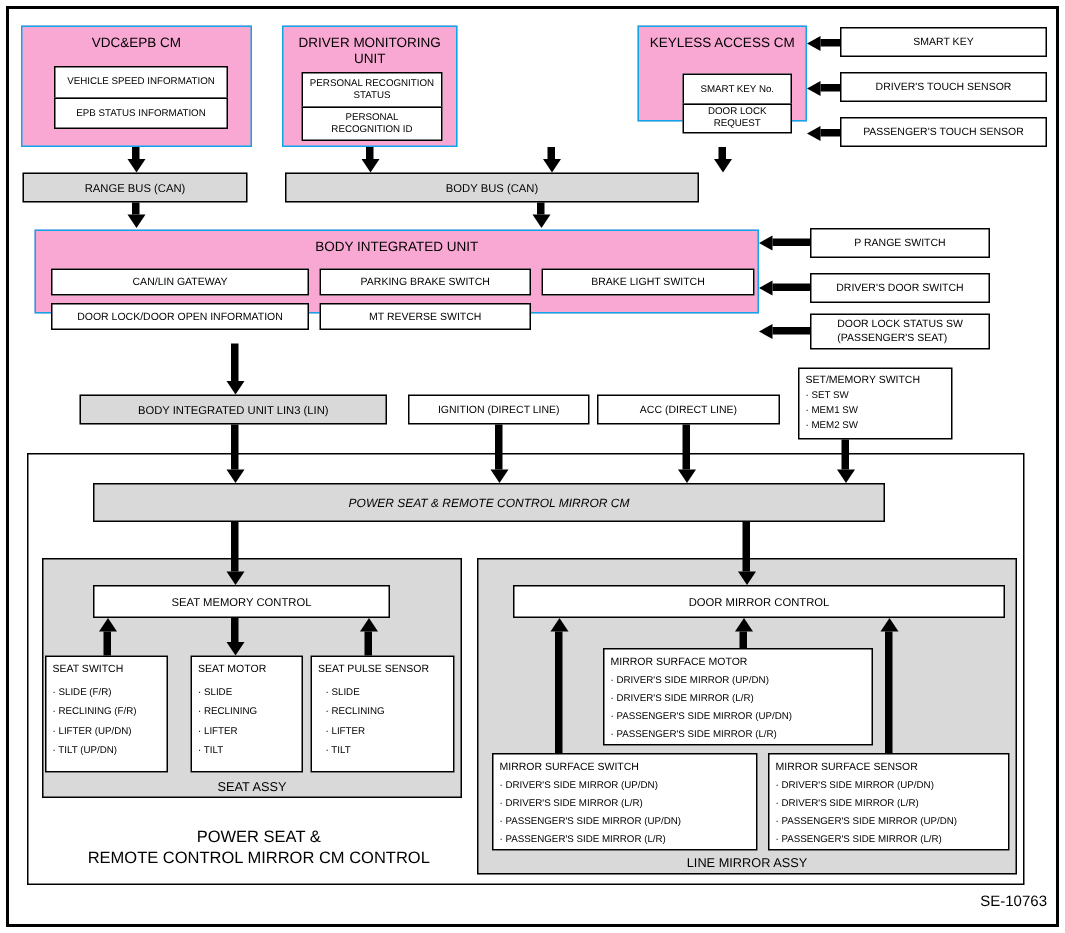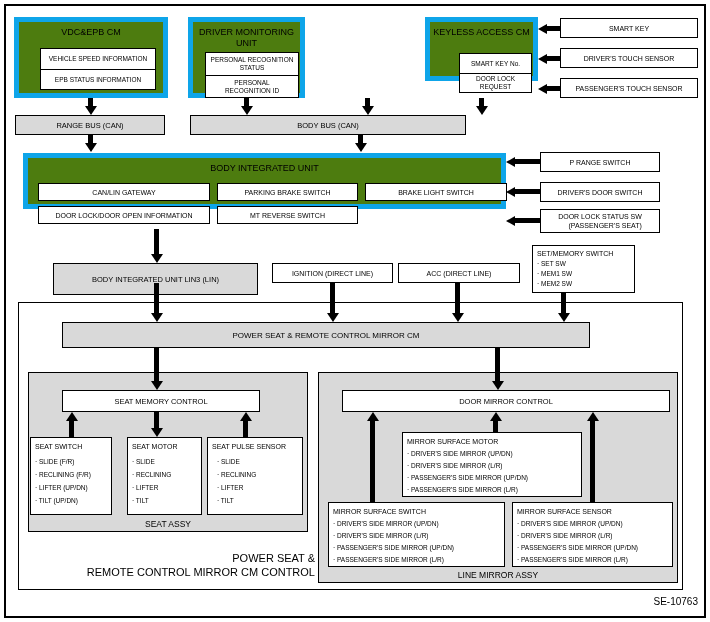--- a/index.html
+++ b/index.html
@@ -2,45 +2,45 @@
 <html><head>
 <meta charset="utf-8">
 <style>
   html,body{margin:0;padding:0;background:#fff;}
   .canvas{
     position:relative;width:710px;height:622px;background:#fff;
     font-family:"Liberation Sans", sans-serif;color:#000;
     -webkit-font-smoothing:antialiased;
   }
   .frame{position:absolute;left:4px;top:4px;right:4px;bottom:4px;border:2px solid #000;}
-  .unit{position:absolute;background:#4d7c0f;border:5px solid #0ea5e9;box-sizing:border-box;}
+  .unit{position:absolute;background:#f9a8d4;border:1px solid #0ea5e9;box-sizing:border-box;}
   .whitebox{position:absolute;background:#fff;border:1px solid #000;box-sizing:border-box;
-    display:flex;align-items:center;justify-content:center;text-align:right;}
+    display:flex;align-items:center;justify-content:center;text-align:left;}
   .graybar{position:absolute;background:#d9d9d9;border:1px solid #000;box-sizing:border-box;
     display:flex;align-items:center;justify-content:center;text-align:center;}
   .unit-title{padding-top:5px;text-align:center;font-size:9px;line-height:11px;}
   .stack{position:absolute;}
   .cell{box-sizing:border-box;border:1px solid #000;background:#fff;
     display:flex;align-items:center;justify-content:center;text-align:center;
     font-size:6.5px;line-height:8px;}
   .cell + .cell{margin-top:-1px;}
   .pre{white-space:pre-line;}
   .f7{font-size:7px;line-height:9px;}
   .f75{font-size:7.5px;}
-  .f8{font-size:8px;}
+  .f8{font-size:8px;font-style:italic;}
   .listbox{position:absolute;background:#fff;border:1px solid #000;box-sizing:border-box;
     padding:4px 3px 0 4px;font-size:6.5px;}
   .listbox .t{font-size:7px;line-height:10px;margin-bottom:3px;}
   .listbox .li{line-height:13px;}
   .listbox.tight .li{line-height:12px;}
   .indent .li{padding-left:5px;}
   .bigbox{position:absolute;border:1.5px solid #000;box-sizing:border-box;background:transparent;}
   .assy{position:absolute;background:#d9d9d9;border:1px solid #000;box-sizing:border-box;}
   .assy-label{position:absolute;left:0;right:0;text-align:center;font-size:8.5px;}
-  .caption{position:absolute;text-align:right;font-size:11px;line-height:14px;white-space:pre-line;}
+  .caption{position:absolute;text-align:center;font-size:11px;line-height:14px;white-space:pre-line;}
   .code{position:absolute;font-size:10px;}
   
   .av{position:absolute;width:5px;background:#000;}
   .av.hd::after{content:"";position:absolute;top:100%;left:50%;transform:translateX(-50%);
     border-left:6px solid transparent;border-right:6px solid transparent;border-top:9px solid #000;}
   .av.hu::before{content:"";position:absolute;bottom:100%;left:50%;transform:translateX(-50%);
     border-left:6px solid transparent;border-right:6px solid transparent;border-bottom:9px solid #000;}
   .ah{position:absolute;height:5px;background:#000;}
   .ah.hl::before{content:"";position:absolute;right:100%;top:50%;transform:translateY(-50%);
     border-top:5.5px solid transparent;border-bottom:5.5px solid transparent;border-right:9px solid #000;}
@@ -93,21 +93,21 @@
     <div class="whitebox f7" style="left:337px;top:25px;width:142px;height:18px">BRAKE LIGHT SWITCH</div>
     <div class="whitebox f7" style="left:10px;top:48px;width:172px;height:18px">DOOR LOCK/DOOR OPEN INFORMATION</div>
     <div class="whitebox f7" style="left:189px;top:48px;width:141px;height:18px">MT REVERSE SWITCH</div>
   </div>
 
   <div class="whitebox f7" style="left:540px;top:152px;width:120px;height:20px">P RANGE SWITCH</div>
   <div class="whitebox f7" style="left:540px;top:182px;width:120px;height:20px">DRIVER'S DOOR SWITCH</div>
   <div class="whitebox f7 pre" style="left:540px;top:209px;width:120px;height:24px">DOOR LOCK STATUS SW
 (PASSENGER'S SEAT)</div>
 
-  <div class="graybar f75" style="left:53px;top:263px;width:205px;height:32px">BODY INTEGRATED UNIT LIN3 (LIN)</div>
+  <div class="graybar f75" style="left:53px;top:263px;width:205px;height:20px">BODY INTEGRATED UNIT LIN3 (LIN)</div>
   <div class="whitebox f7" style="left:272px;top:263px;width:121px;height:20px">IGNITION (DIRECT LINE)</div>
   <div class="whitebox f7" style="left:398px;top:263px;width:122px;height:20px">ACC (DIRECT LINE)</div>
 
   <div class="listbox tight" style="left:532px;top:245px;width:103px;height:48px;padding-top:3px">
     <div class="t" style="margin-bottom:0">SET/MEMORY SWITCH</div>
     <div class="li" style="line-height:10px">· SET SW</div>
     <div class="li" style="line-height:10px">· MEM1 SW</div>
     <div class="li" style="line-height:10px">· MEM2 SW</div>
   </div>
 

